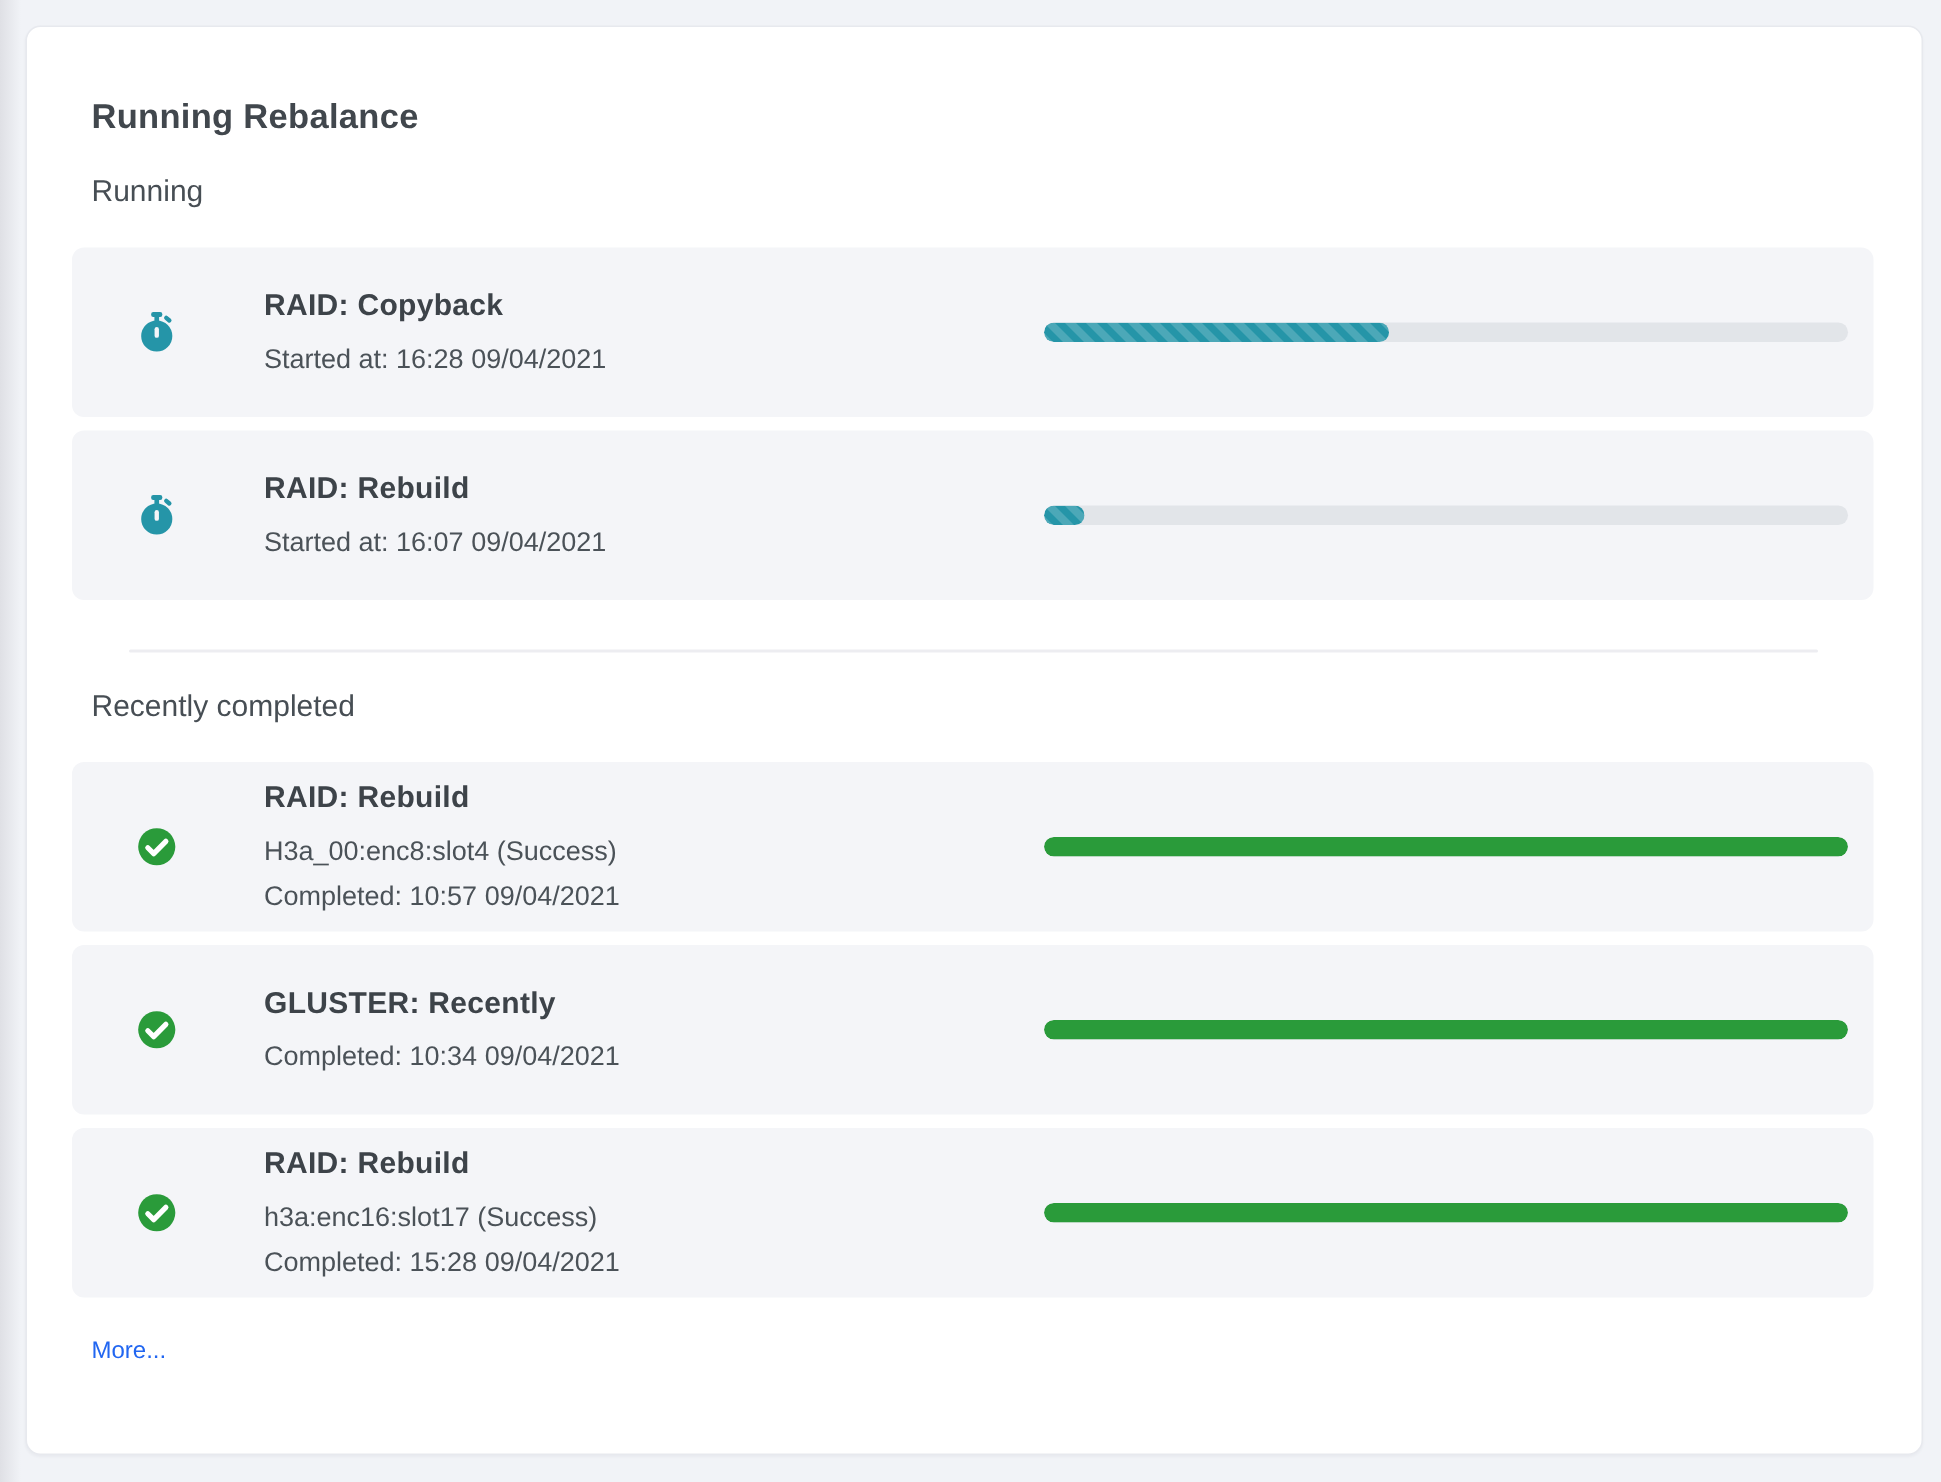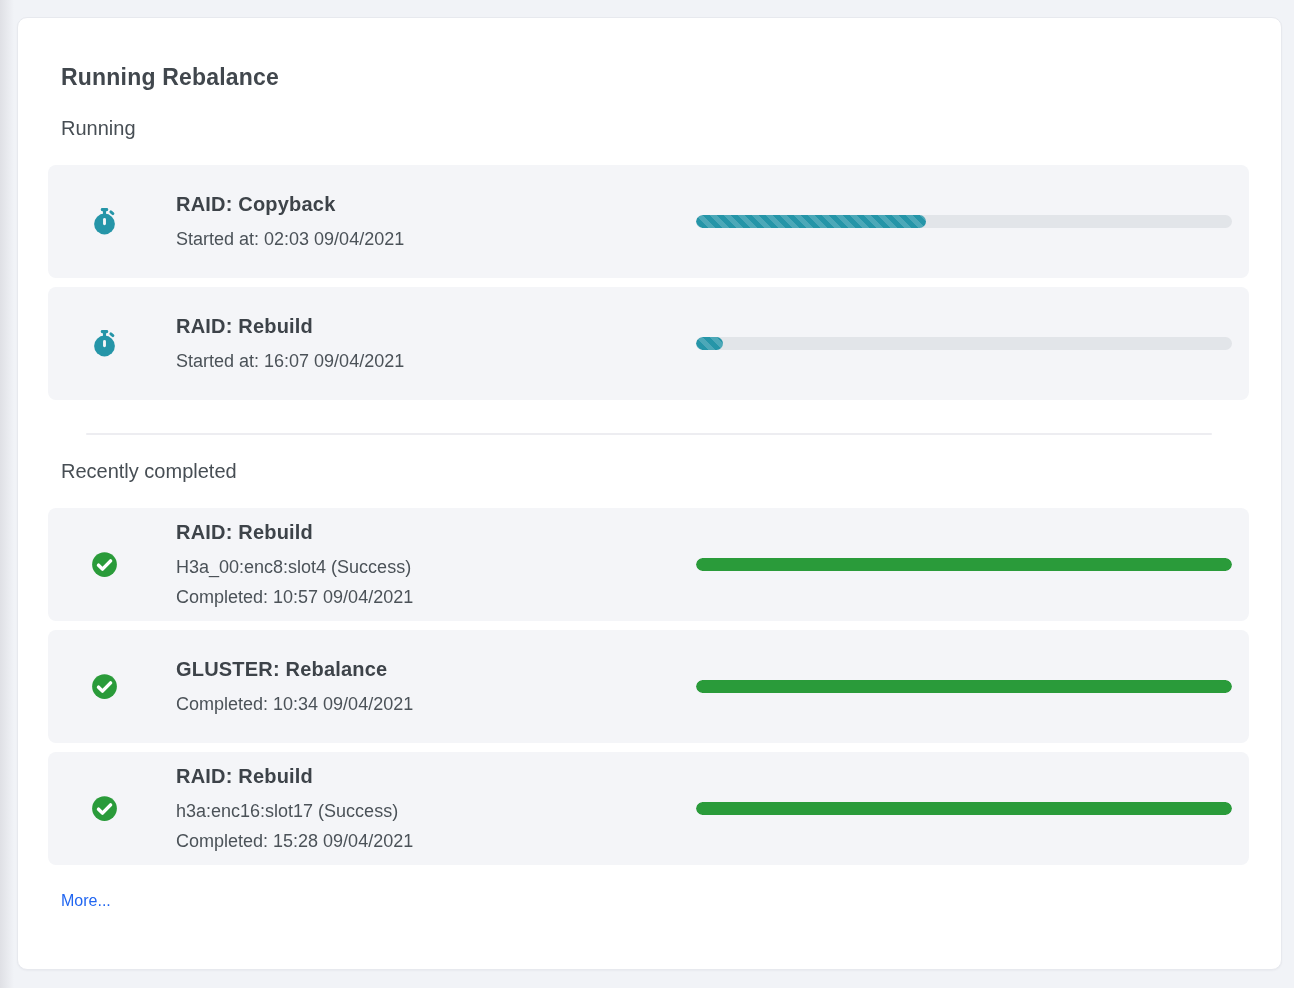--- a/index.html
+++ b/index.html
@@ -121,21 +121,21 @@
         <rect x="8.4" y="0" width="7.2" height="3.2" rx="1.4" fill="var(--teal)"></rect>
         <rect x="10.5" y="1.6" width="3" height="4.4" fill="var(--teal)"></rect>
         <rect x="16.4" y="3.2" width="5.4" height="2.8" rx="1.4" fill="var(--teal)" transform="rotate(40 19.1 4.6)"></rect>
         <circle cx="12" cy="15.4" r="10" fill="var(--teal)"></circle>
         <rect x="10.6" y="9.6" width="2.8" height="7" rx="1.4" fill="var(--row-bg)"></rect>
       </svg>
 
     </div>
     <div class="text-col">
       <div class="op-title">RAID: Copyback</div>
-      <div class="op-time">Started at: 02:03 09/04/2021</div>
+      <div class="op-time">Started at: 16:28 09/04/2021</div>
     </div>
     <div class="bar-col">
       <div class="track">
         <div class="fill" style="width: 43%;"></div>
       </div>
     </div>
   </div>
 
   <div class="op-row running">
     <div class="icon-col">
@@ -186,21 +186,21 @@
 
   <div class="op-row success">
     <div class="icon-col">
 
       <svg class="icon check-icon" viewBox="0 0 24 24" aria-hidden="true">
         <circle cx="12" cy="12" r="11" fill="var(--green)"></circle>
         <path d="M6.7 12.6 L10.2 16.1 L17.4 8.8" fill="none" stroke="#ffffff" stroke-width="3.1" stroke-linecap="round" stroke-linejoin="round"></path>
       </svg>
     </div>
     <div class="text-col">
-      <div class="op-title">GLUSTER: Rebalance</div>
+      <div class="op-title">GLUSTER: Recently</div>
       <div class="op-time">Completed: 10:34 09/04/2021</div>
     </div>
     <div class="bar-col">
       <div class="track">
         <div class="fill" style="width: 100%;"></div>
       </div>
     </div>
   </div>
 
   <div class="op-row success">

